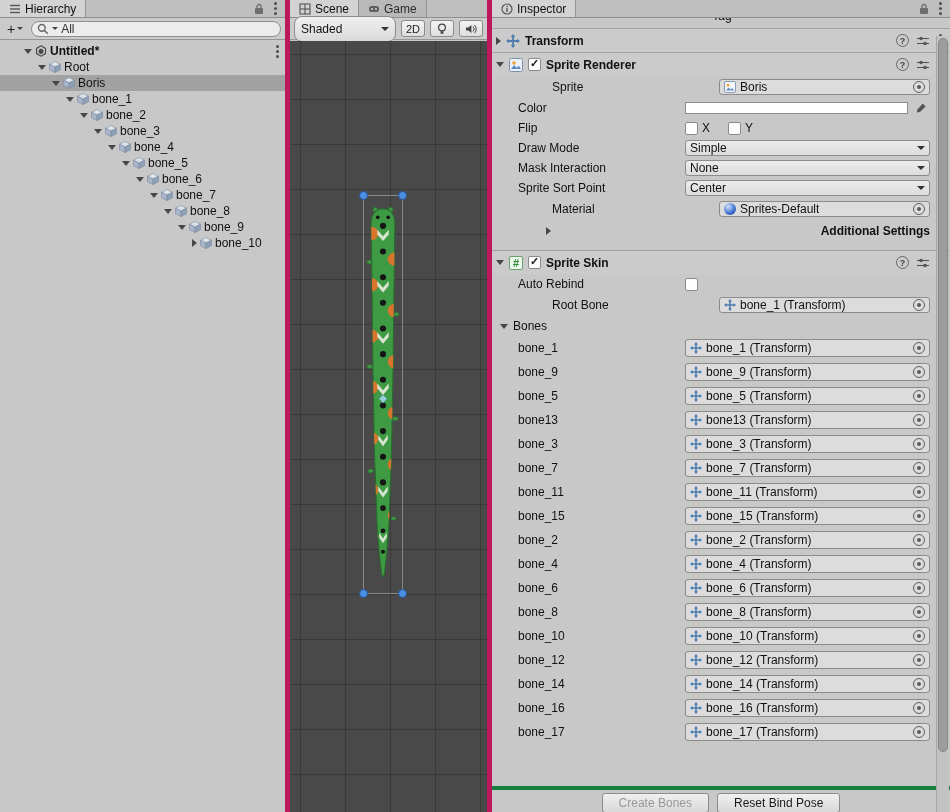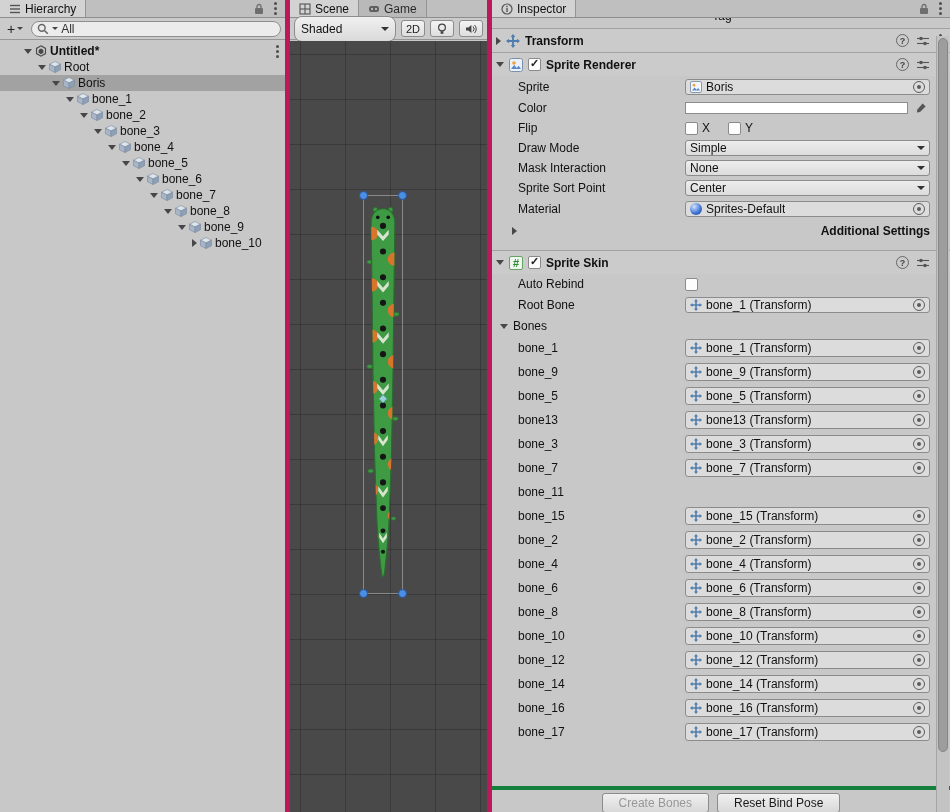--- a/index.html
+++ b/index.html
@@ -61,21 +61,21 @@
   .clip-row { height:10px; overflow:hidden; position:relative; background:#c8c8c8; }
   .clip-inner { display:flex; align-items:center; height:18px; margin-top:-9px; padding:0 14px 0 16px; gap:22px;flex-direction:column; }
   .mini-field { height:14px; flex:1; background:linear-gradient(#efefef,#dcdcdc); border:1px solid #8c8c8c; border-radius:3px; display:flex; align-items:center; padding:0 5px; font-size:11px; }
 
   .comp-header { height:24px; flex:none; display:flex; align-items:center; gap:5px; padding:0 6px 0 4px; border-top:1px solid #a2a2a2; background:#cbcbcb; }
   .comp-title { font-weight:bold; }
   .hdr-right { margin-left:auto; display:flex; align-items:center; gap:8px; }
   .help-icon { width:13px; height:13px; border:1px solid #666; border-radius:50%; color:#444; font-size:9px; font-weight:bold; display:flex; align-items:center; justify-content:center; }
 
   .irow { display:flex; align-items:center; padding-left:26px; padding-right:20px; flex:none; }
-  .h20 { height:20px; } .h22 { height:22px; }
+  .h20 { height:20px; } .h22 { height:22px;margin-left:34px; }
   .lbl { width:167px; flex:none; white-space:nowrap; overflow:hidden; }
   .field { flex:1; height:16px; border:1px solid #8c8c8c; border-radius:3px; background:linear-gradient(#ededed,#dcdcdc); display:flex; align-items:center; padding:0 4px; gap:4px; min-width:0; }
   .field .val { white-space:nowrap; overflow:hidden; }
   .objfield { background:#dcdcdc; }
   .picker { margin-left:auto; width:12px; height:12px; border:1px solid #5c5c5c; border-radius:50%; position:relative; flex:none; }
   .picker::after { content:""; position:absolute; left:3px; top:3px; width:4px; height:4px; border-radius:50%; background:#5c5c5c; }
 
   .checkbox { width:13px; height:13px; background:#fdfdfd; border:1px solid #8a8a8a; border-radius:2px; position:relative; flex:none; }
   .checkbox.checked::after { content:"\2713"; position:absolute; left:1px; top:-2px; font-size:11px; font-weight:bold; color:#222; }
   .flip-group { display:flex; align-items:center; gap:4px; }
@@ -639,20 +639,27 @@
           <div class="field objfield">
             <svg class="icon12" viewBox="0 0 12 12">
               <path d="M6 0L8 2.5H6.8V5.2H9.5V4L12 6L9.5 8V6.8H6.8V9.5H8L6 12L4 9.5H5.2V6.8H2.5V8L0 6L2.5 4V5.2H5.2V2.5H4Z" fill="#4f7cae"></path>
             </svg>
             <span class="val">bone_7 (Transform)</span>
             <span class="picker"></span>
           </div>
         </div>
         <div class="bone-row">
           <span class="lbl">bone_11</span>
+          <div class="field objfield">
+            <svg class="icon12" viewBox="0 0 12 12">
+              <path d="M6 0L8 2.5H6.8V5.2H9.5V4L12 6L9.5 8V6.8H6.8V9.5H8L6 12L4 9.5H5.2V6.8H2.5V8L0 6L2.5 4V5.2H5.2V2.5H4Z" fill="#4f7cae"></path>
+            </svg>
+            <span class="val">bone_11 (Transform)</span>
+            <span class="picker"></span>
+          </div>
         </div>
         <div class="bone-row">
           <span class="lbl">bone_15</span>
           <div class="field objfield">
             <svg class="icon12" viewBox="0 0 12 12">
               <path d="M6 0L8 2.5H6.8V5.2H9.5V4L12 6L9.5 8V6.8H6.8V9.5H8L6 12L4 9.5H5.2V6.8H2.5V8L0 6L2.5 4V5.2H5.2V2.5H4Z" fill="#4f7cae"></path>
             </svg>
             <span class="val">bone_15 (Transform)</span>
             <span class="picker"></span>
           </div>

